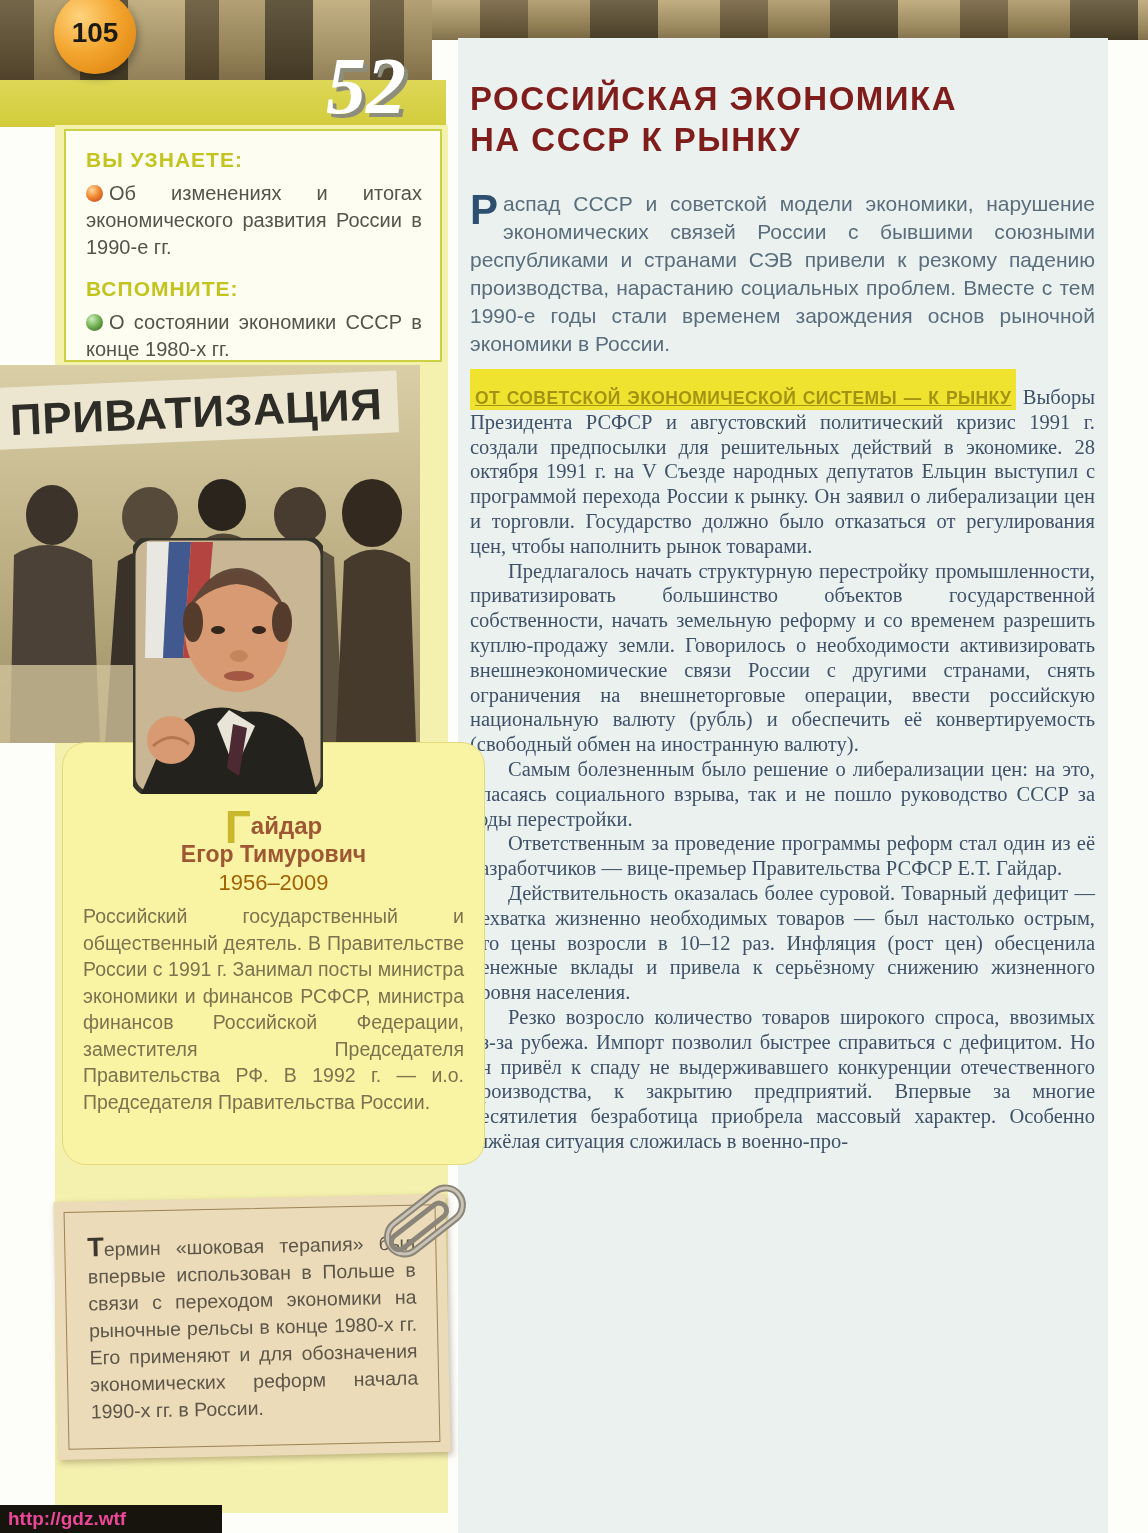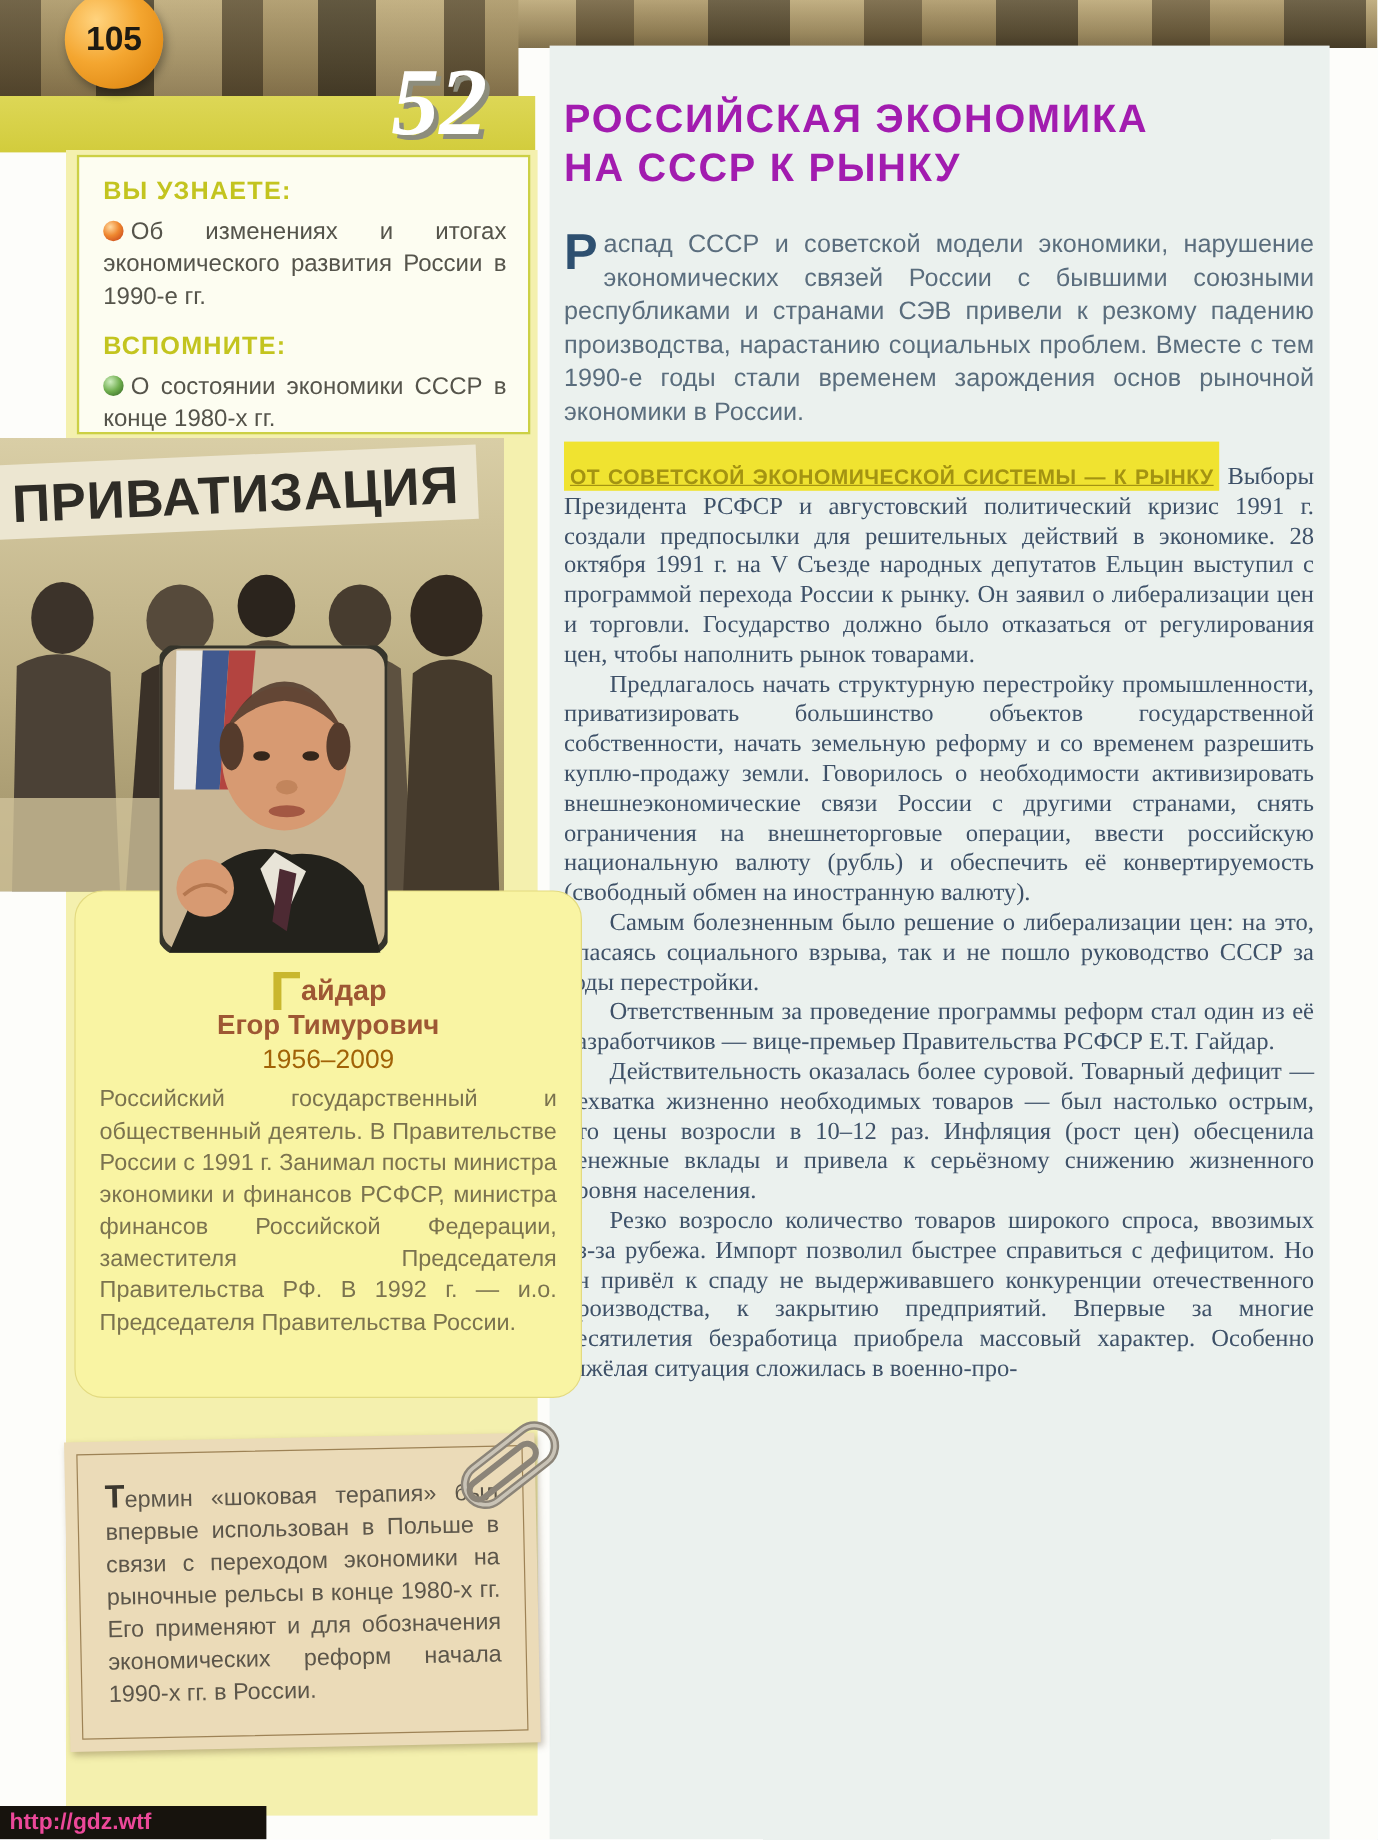--- a/index.html
+++ b/index.html
@@ -51,21 +51,21 @@
     background:#ebdbb8;transform:rotate(-1.2deg);box-shadow:2px 3px 6px rgba(90,70,40,.35);
     padding:10px;z-index:3;}
   .note-inner{width:100%;height:100%;box-sizing:border-box;border:1px solid #9d8255;
     padding:22px 20px 0 22px;font:400 19.5px/27px "Liberation Sans",sans-serif;color:#5c564a;text-align:justify;}
   .note-cap{font-weight:bold;font-size:27px;color:#3c382f;}
   .paperclip{position:absolute;left:376px;top:1168px;z-index:5;}
 
   
   .main-col{position:absolute;left:458px;top:38px;width:650px;height:1495px;
     background:#ebf1ee;box-sizing:border-box;padding:0 13px 0 12px;}
-  .title{margin:40px 0 0 0;font:bold 33px/41px "Liberation Sans",sans-serif;color:#a21caf;letter-spacing:1.5px;}
+  .title{margin:40px 0 0 0;font:bold 33px/41px "Liberation Sans",sans-serif;color:#7f1d1d;letter-spacing:1.5px;}
   .title span{display:block;}
   .intro{margin:30px 0 0 0;font:400 21px/28px "Liberation Sans",sans-serif;color:#5a6d7d;text-align:justify;}
   .intro-cap{float:left;font:bold 42px/34px "Liberation Sans",sans-serif;color:#2e5070;margin:3px 5px 0 0;}
   .body{margin:0;font:400 20.5px/24.8px "Liberation Serif",serif;color:#3e5168;text-align:justify;}
   .body.start1{margin-top:27px;}
   .body.start2{margin-top:42px;}
   .body.ind{text-indent:38px;}
   .hl{background:#f0e330;color:#a39312;font:bold 17.5px/22px "Liberation Sans",sans-serif;
     padding:19px 5px 2px 5px;letter-spacing:.4px;text-decoration:underline;}
 

